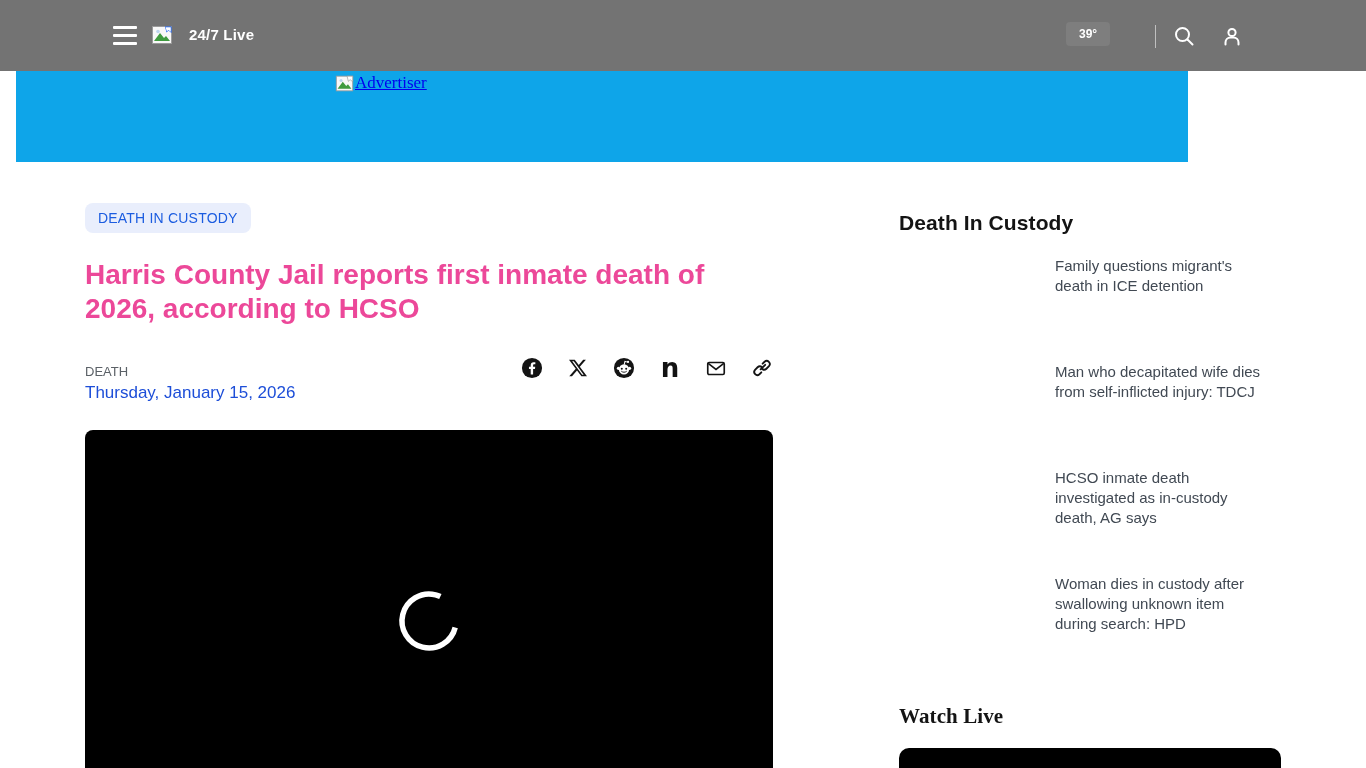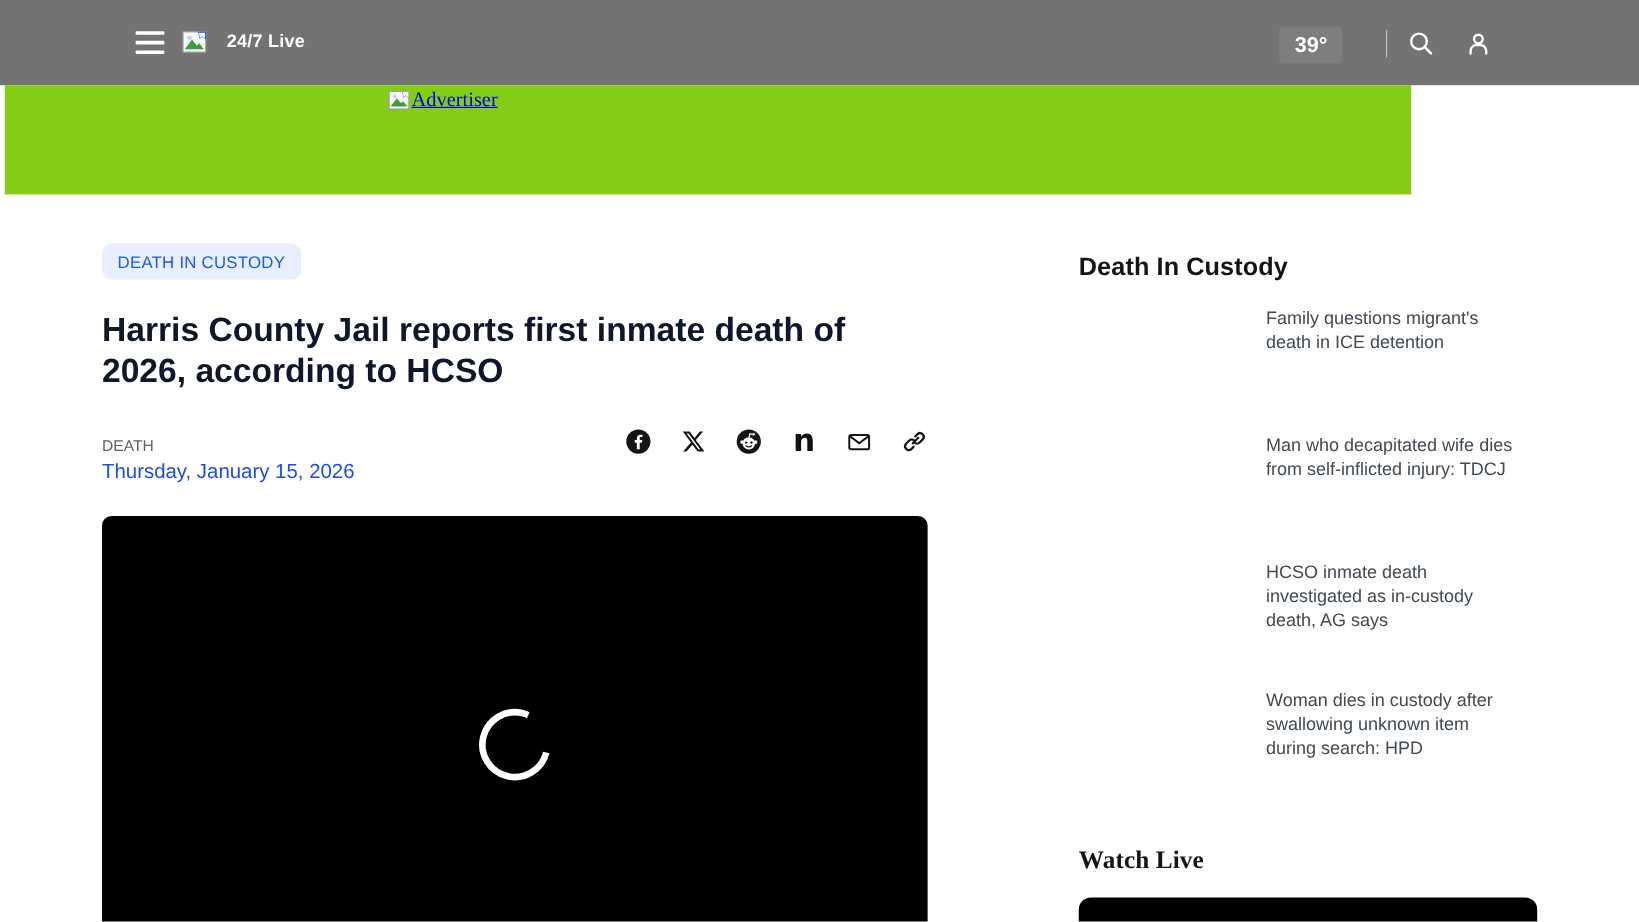--- a/index.html
+++ b/index.html
@@ -8,37 +8,37 @@
   .page { position:relative; width:1366px; height:768px; }
 
   
   .topbar { position:absolute; top:0; left:0; width:1366px; height:71px; background:#737373; }
   .hamburger { position:absolute; left:113px; top:22px; width:26px; height:26px;
                display:flex; flex-direction:column; justify-content:center; gap:5px; cursor:pointer; background:none; border:none; }
   .hamburger span { display:block; width:24px; height:3px; background:#fff; border-radius:1px; }
   .logo-broken { position:absolute; left:151px; top:24px; width:22px; height:22px; }
   .live-label { position:absolute; left:189px; top:26px; color:#fff; font-size:15px; font-weight:bold; letter-spacing:.2px; }
   .temp-pill { position:absolute; left:1066px; top:22px; padding:5px 13px; border-radius:4px;
-               background:rgba(255,255,255,0.08); color:#fff; font-size:18px; font-weight:bold; }
+               background:rgba(255,255,255,0.08); color:#fff; font-size:12px; font-weight:bold; }
   .hdr-divider { position:absolute; left:1155px; top:25px; width:1px; height:23px; background:rgba(255,255,255,0.55); }
   .hdr-icon { position:absolute; top:25px; width:22px; height:22px; background:none; border:none; cursor:pointer; }
   .hdr-icon.search { left:1173px; }
   .hdr-icon.profile { left:1221px; }
 
   
-  .ad-strip { position:absolute; top:71px; left:4px; width:1172px; height:91px; background:#84cc16; }
+  .ad-strip { position:absolute; top:71px; left:16px; width:1172px; height:91px; background:#0ea5e9; }
   .ad-slot { position:absolute; left:319px; top:2px; width:728px; height:89px; }
   .ad-broken-link { display:inline-flex; align-items:flex-end; gap:1px; text-decoration:none; }
   .ad-broken-link .alt-text { font-family:"Liberation Serif", serif; font-size:17px; color:#0000ee; text-decoration:underline; }
 
   
   .article { position:absolute; left:85px; top:203px; width:688px; }
   .badge { display:inline-block; font-size:14px; color:#1b5ce0; background:#e9eefc;
            padding:7px 13px; border-radius:8px; letter-spacing:.2px; }
-  .headline { margin-top:25px; width:672px; font-size:28px; line-height:34px; font-weight:bold; color:#0f172a; }
+  .headline { margin-top:25px; width:672px; font-size:28px; line-height:34px; font-weight:bold; color:#ec4899; }
   .byline-row { position:relative; margin-top:38px; height:42px; }
   .byline { font-size:13px; color:#5b6167; line-height:15px; }
   .date { font-size:17px; color:#1d4ed8; margin-top:4px; }
   .share-row { position:absolute; right:0; top:-7px; display:flex; gap:24px; align-items:center; }
   .share-btn { width:22px; height:22px; background:none; border:none; padding:0; cursor:pointer; display:flex; align-items:center; justify-content:center; }
   .nextdoor-glyph { font-size:26px; font-weight:bold; color:#121212; line-height:22px; font-family:"DejaVu Sans", sans-serif; }
 
   .video-player { position:relative; margin-top:24px; width:688px; height:387px; background:#000; border-radius:8px; }
   .spinner { position:absolute; left:344px; top:193px; transform:translate(-50%,-50%); }
 

